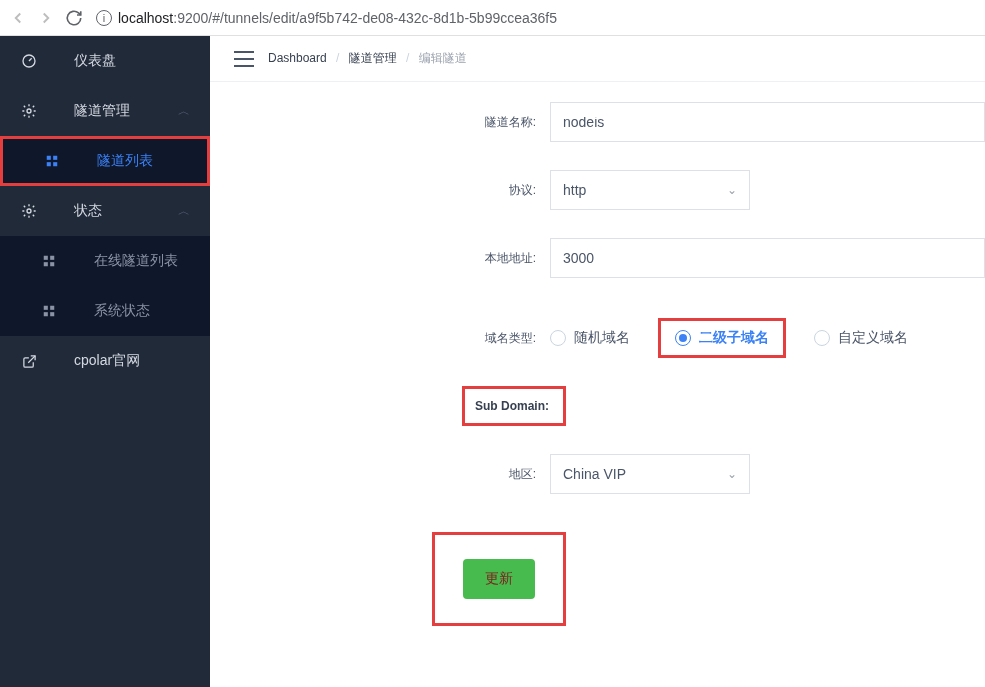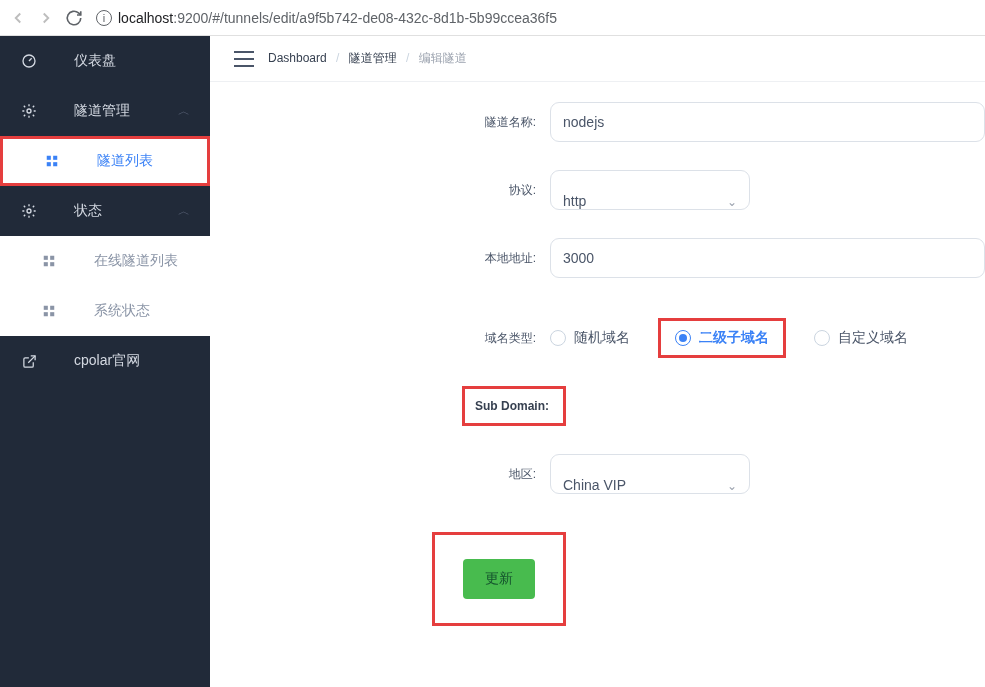--- a/index.html
+++ b/index.html
@@ -9,48 +9,48 @@
 .browser-icon.disabled { color: #bdbdbd; }
 .url-bar { flex: 1; display: flex; align-items: center; gap: 6px; padding: 0 4px; }
 .info-icon { width: 16px; height: 16px; border: 1.5px solid #5f6368; border-radius: 50%; display: flex; align-items: center; justify-content: center; font-size: 11px; color: #5f6368; }
 .url-text { font-size: 14px; color: #202124; }
 .url-host { color: #202124; }
 .url-path { color: #5f6368; }
 .app { display: flex; height: calc(687px - 36px); }
 .sidebar { width: 210px; background: #212a39; color: #8a94a6; flex-shrink: 0; }
 .sidebar-item { display: flex; align-items: center; height: 50px; padding: 0 20px; cursor: pointer; font-size: 14px; gap: 24px; }
 .sidebar-item.section { color: #d4d9e2; }
-.sidebar-item.sub { padding-left: 40px; color: #8a94a6; background: #ffffff; }
+.sidebar-item.sub { padding-left: 40px; color: #8a94a6; background: #0f172a; }
 .sidebar-item.sub.active { color: #3b82f6; }
 .sidebar-item .sb-icon { width: 18px; margin-right: 12px; display: inline-flex; align-items: center; justify-content: center; }
 .sidebar-item .chevron { margin-left: auto; font-size: 12px; color: #5a6378; }
 .highlight-box-tl { border: 3px solid #e53e3e; position: relative; }
 .main { flex: 1; background: #fff; overflow: auto; }
 .topbar { display: flex; align-items: center; padding: 14px 24px; gap: 14px; border-bottom: 1px solid #eef0f3; }
 .hamburger { width: 20px; height: 16px; display: flex; flex-direction: column; justify-content: space-between; cursor: pointer; }
 .hamburger span { height: 2px; background: #4a5568; display: block; }
 .breadcrumb { color: #6b7280; font-size: 12px; }
 .breadcrumb a { color: #374151; text-decoration: none; }
 .breadcrumb .sep { margin: 0 6px; color: #cbd5e0; }
 .breadcrumb .current { color: #9ca3af; }
 .form-area { padding: 20px 0 20px 0; max-width: 900px; }
 .form-row { display: flex; align-items: center; margin-bottom: 28px; }
 .form-label { width: 340px; text-align: right; padding-right: 14px; color: #4a5568; font-size: 12px; }
 .form-label.bold { font-weight: 600; color: #374151; text-align: center; }
-.form-control { height: 40px; border: 1px solid #dce1e8; border-radius: 9px; padding: 0 12px; font-size: 14px; color: #4a5568; background: #fff; min-width: 200px; display: inline-flex; align-items: flex-end; }
+.form-control { height: 40px; border: 1px solid #dce1e8; border-radius: 0; padding: 14px 12px; font-size: 14px; color: #4a5568; background: #fff; min-width: 200px; display: inline-flex; align-items: center; }
 .form-control.wide { flex: 1; min-width: 300px; }
 .form-select { position: relative; width: 200px; justify-content: space-between; cursor: pointer; }
 .form-select .sel-arrow { color: #9ca3af; font-size: 12px; }
 .radio-group { display: flex; gap: 28px; align-items: center; }
 .radio-option { display: flex; align-items: center; gap: 8px; cursor: pointer; color: #4a5568; }
 .radio-circle { width: 16px; height: 16px; border: 1.5px solid #cbd5e0; border-radius: 50%; display: inline-flex; align-items: center; justify-content: center; }
 .radio-option.selected .radio-circle { border-color: #3b82f6; }
 .radio-option.selected .radio-circle::after { content: ''; width: 8px; height: 8px; background: #3b82f6; border-radius: 50%; }
 .radio-option.selected { color: #3b82f6; font-weight: bold; }
-.btn-primary { background: #48bb4e; color: #14532d; border: none; height: 40px; padding: 0 22px; border-radius: 4px; font-size: 14px; cursor: pointer; }
+.btn-primary { background: #48bb4e; color: #7f1d1d; border: none; height: 40px; padding: 0 22px; border-radius: 4px; font-size: 14px; cursor: pointer; }
 .red-box { border: 3px solid #e53e3e; display: inline-flex; align-items: center; }
 .red-box-submit { border: 3px solid #e53e3e; display: inline-block; padding: 24px 28px; margin-left: 222px; margin-top: 10px; }
 .sub-domain-row { margin-left: 252px; margin-bottom: 28px; }
 .sub-domain-row .form-label { width: auto; padding: 0 14px 0 10px; }
 input.text-input { border: none; outline: none; font-size: 14px; color: #4a5568; width: 100%; height: 100%; background: transparent; }
 </style>
 </head>
 <body>
 
 <div class="browser-bar">

